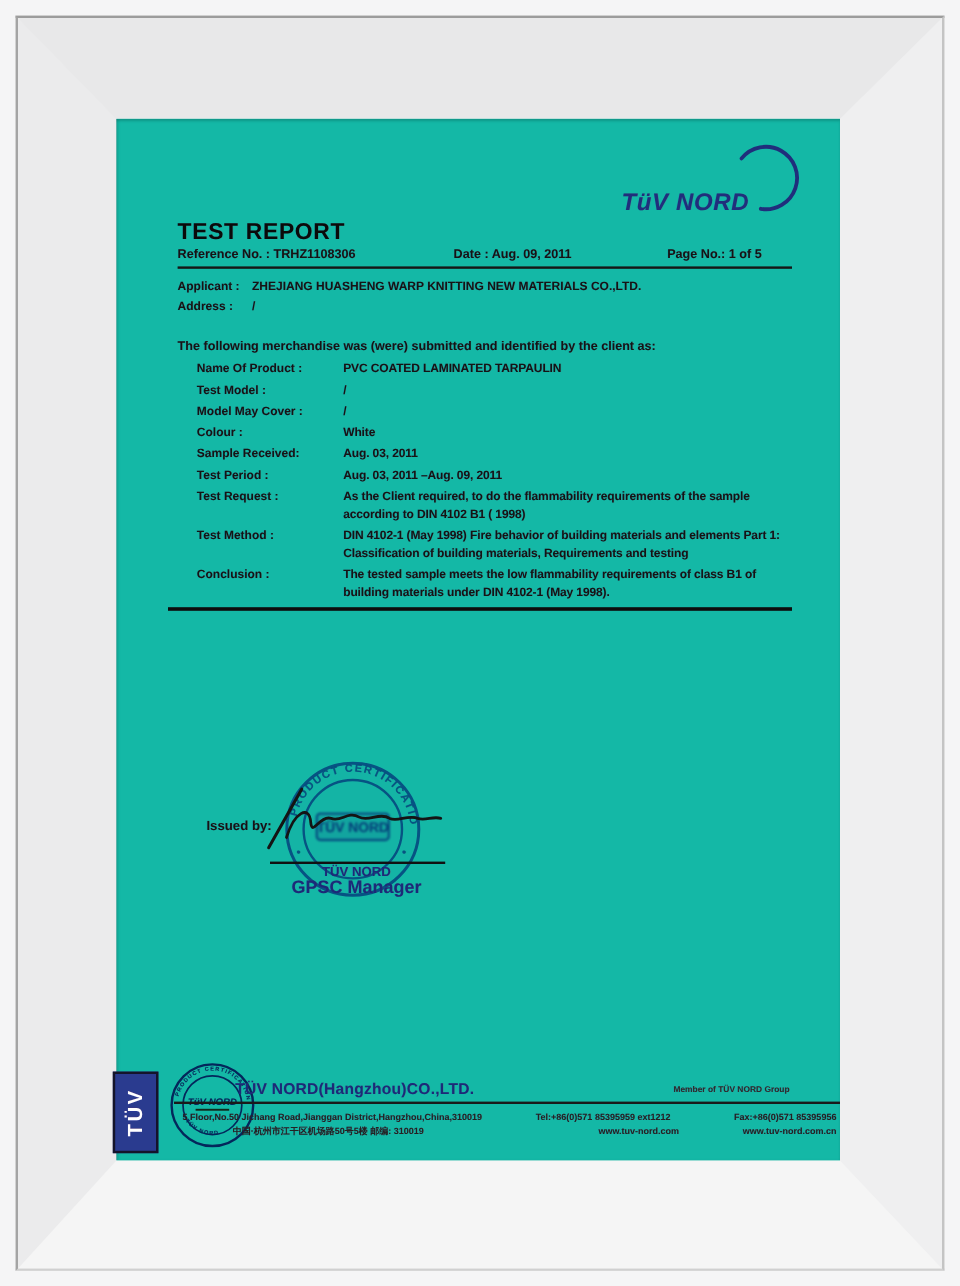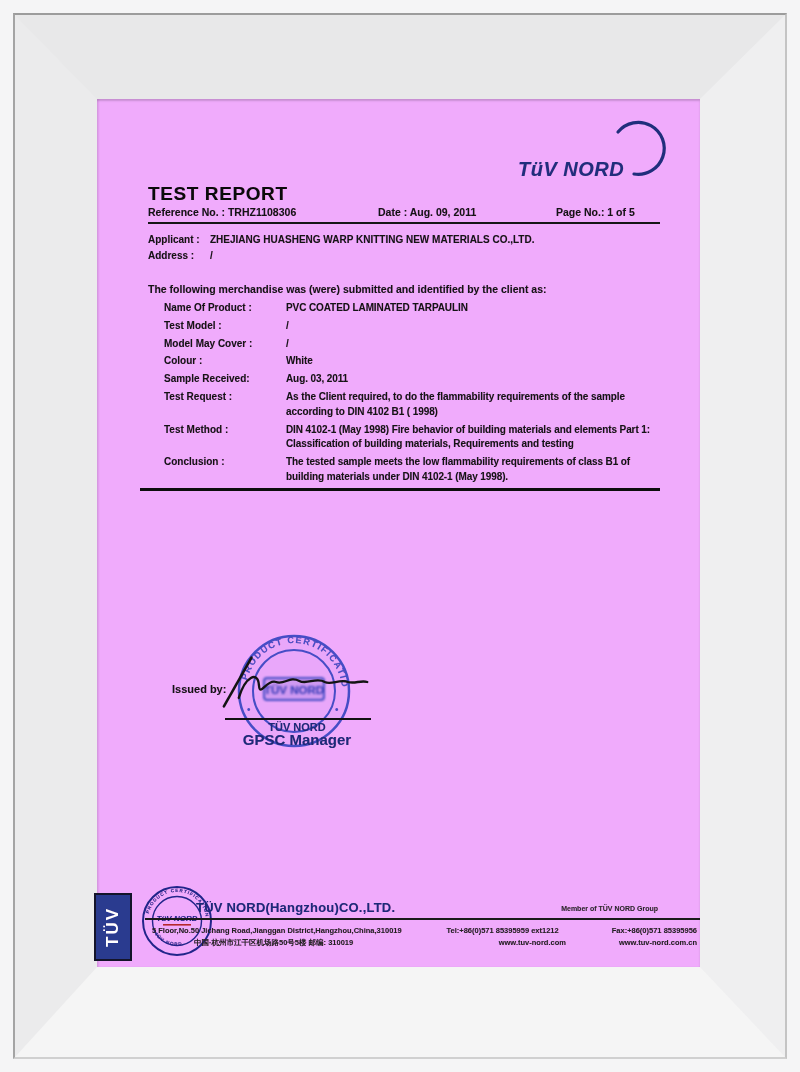--- a/index.html
+++ b/index.html
@@ -15,21 +15,21 @@
     background: #ededee;
   }
   .molding {
     width: 100%; height: 100%;
     border-style: solid;
     border-width: 84px 85px 90px 82px;
     border-color: #e8e8e9 #efeff0 #f5f5f5 #ebebec;
   }
   .document {
     position: relative; width: 100%; height: 100%;
-    background: #f0abfc;
+    background: #14b8a6;
     box-shadow: inset 0 2px 2px rgba(0,0,0,0.16), inset 2px 0 2px rgba(0,0,0,0.07);
     color: #141414;
   }
   .document * { text-shadow: 0.35px 0 rgba(210,40,40,0.18), -0.35px 0 rgba(40,40,210,0.18); }
 
   
   .doc-body { position: absolute; inset: 0; padding: 84px 40px 0 51px; }
 
   .logo { position: absolute; top: 16px; right: 30px; width: 152px; height: 74px; }
   .logo-arc { position: absolute; top: 0; right: 2px; width: 64px; height: 66px; }
@@ -147,20 +147,26 @@
             <div class="frow">
               <div class="flabel">Colour :</div>
               <div class="fvalue">
                   <div>White</div>
                 </div>
             </div>
             <div class="frow">
               <div class="flabel">Sample Received:</div>
               <div class="fvalue">
                   <div>Aug. 03, 2011</div>
+                </div>
+            </div>
+            <div class="frow">
+              <div class="flabel">Test Period :</div>
+              <div class="fvalue">
+                  <div>Aug. 03, 2011 –Aug. 09, 2011</div>
                 </div>
             </div>
             <div class="frow">
               <div class="flabel">Test Request :</div>
               <div class="fvalue">
                 <div>As the Client required, to do the flammability requirements of the sample</div>
                 <div>according to DIN 4102 B1 ( 1998)</div>
               </div>
             </div>
             <div class="frow">

